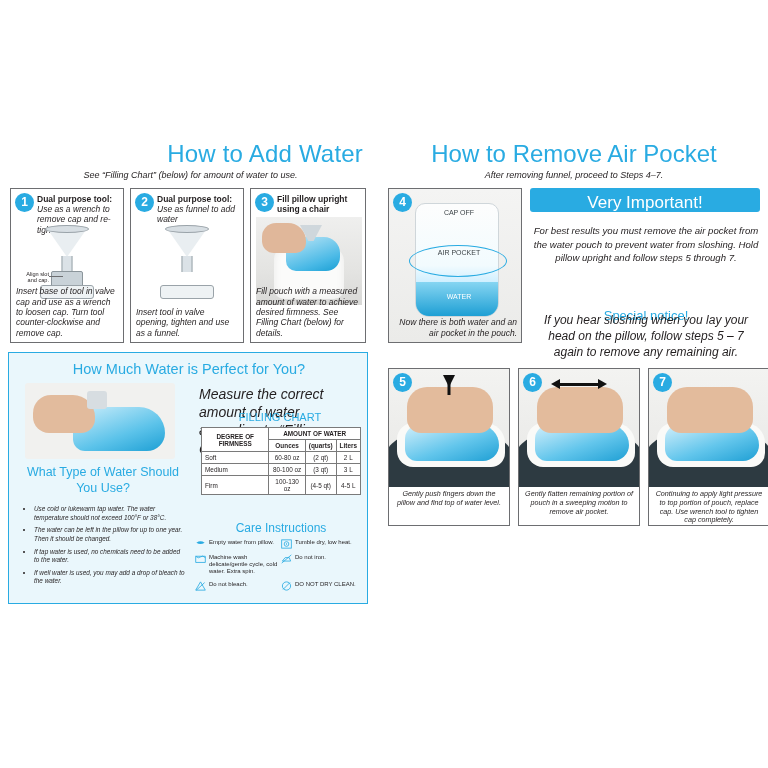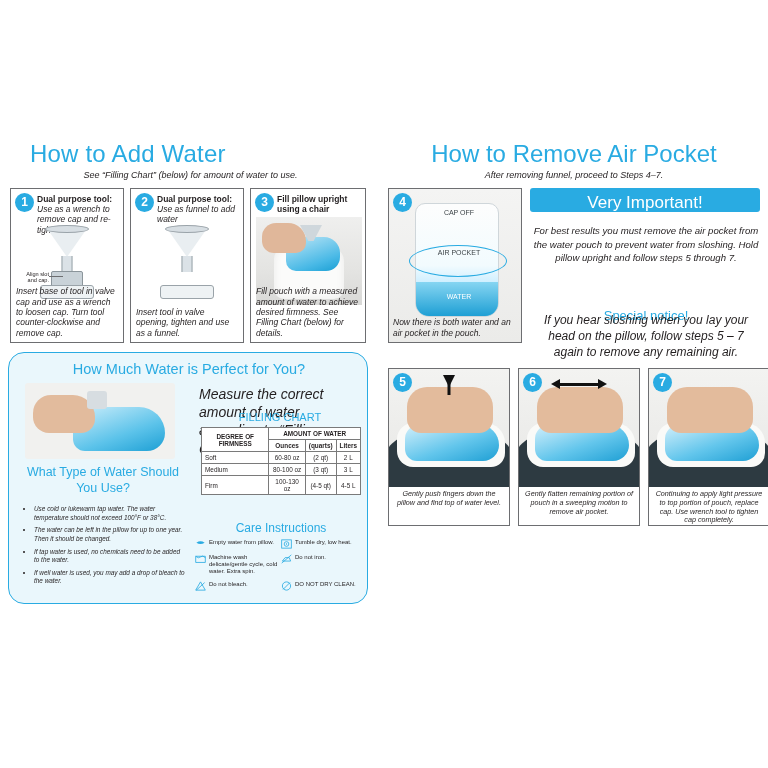--- a/index.html
+++ b/index.html
@@ -53,23 +53,23 @@
     line-height: 1.22;
   }
   .photo {
     position: absolute;
     overflow: hidden;
   }
 
   
   #left-title {
     position: absolute;
-    left: 30px; top: 20px;
+    left: 18px; top: 20px;
     width: 345px;
-    text-align: left;
+    text-align: right;
     color: #29abe2;
     font-size: 24px;
     font-weight: normal;
     letter-spacing: .2px;
   }
   #left-sub {
     position: absolute;
     left: 18px; top: 50px;
     width: 345px;
     text-align: center;
@@ -198,21 +198,21 @@
     clip-path: polygon(0 0, 100% 0, 62% 100%, 38% 100%);
   }
 
   
   #bluebox {
     position: absolute;
     left: 8px; top: 232px;
     width: 360px; height: 252px;
     background: #eaf7fc;
     border: 1px solid #29abe2;
-    border-radius: 16px;
+    border-radius: 0;
     box-sizing: border-box;
   }
   #bluebox-title {
     position: absolute;
     left: 0; top: 8px; width: 360px;
     text-align: center;
     color: #29abe2;
     font-size: 14.5px;
   }
   #measure-note {
@@ -650,21 +650,21 @@
       <div id="rp4-photo">
         <div id="rp4-pouch">
           <div id="rp4-water"></div>
         </div>
         <div id="rp4-oval"></div>
         <div class="rp4-label" style="left:48px; top:20px; width:44px;">CAP OFF</div>
         <div class="rp4-label" style="left:48px; top:60px; width:44px;">AIR POCKET</div>
         <div class="rp4-label" style="left:48px; top:104px; width:44px; color:#ffffff;">WATER</div>
       </div>
       <div class="step-num">4</div>
-      <div class="cap" style="left:4px; right:4px; bottom:4px; text-align:left; font-style:italic;">Now there is both water and an air pocket in the pouch.</div>
+      <div class="cap" style="left:4px; right:4px; bottom:4px; text-align:right; font-style:italic;">Now there is both water and an air pocket in the pouch.</div>
     </div>
 
     <div id="vi-box">
       <div id="vi-text">Very Important!</div>
     </div>
     <div id="vi-body">For best results you must remove the air pocket from the water pouch to prevent water from sloshing. Hold pillow upright and follow steps 5 through 7.</div>
     <div id="sn-title">Special notice!</div>
     <div id="sn-body">If you hear sloshing when you lay your head on the pillow, follow steps 5 – 7 again to remove any remaining air.</div>
 
     <div class="panel rp" id="rp5">

